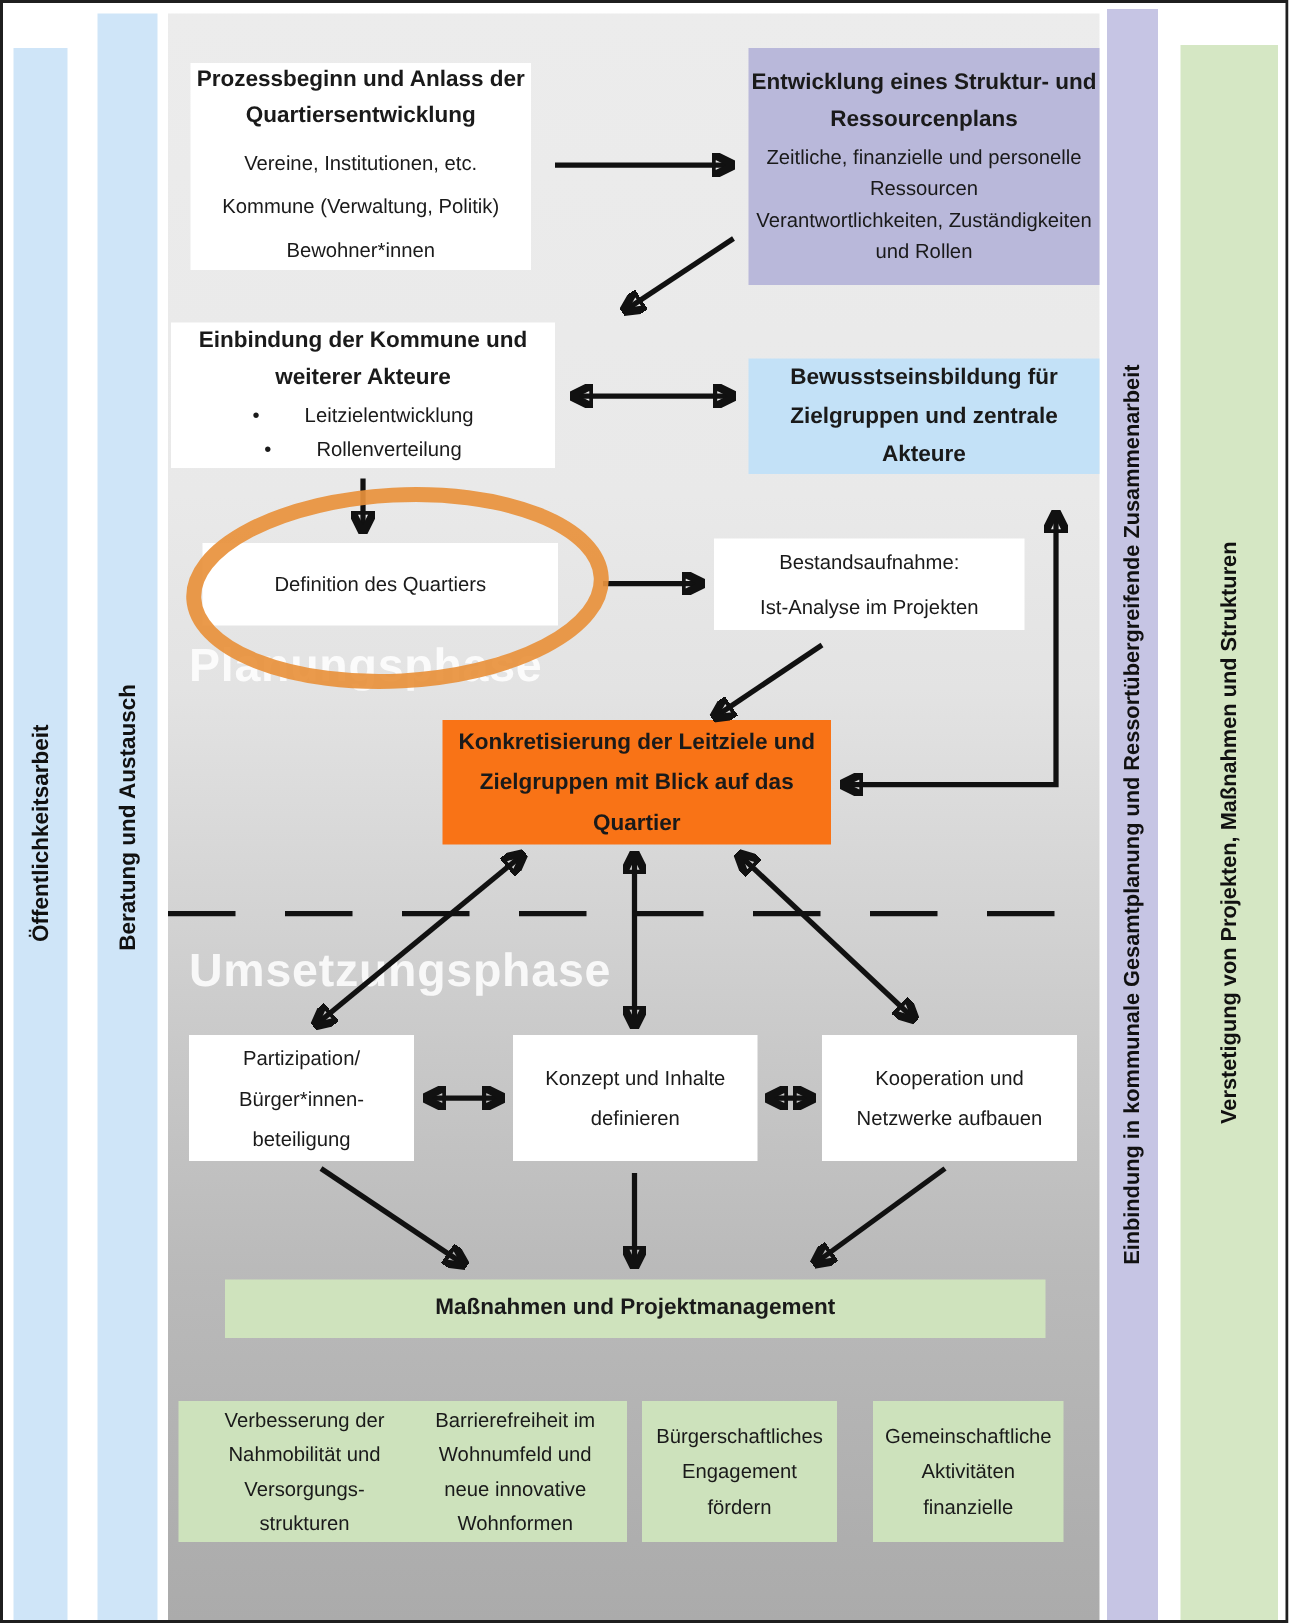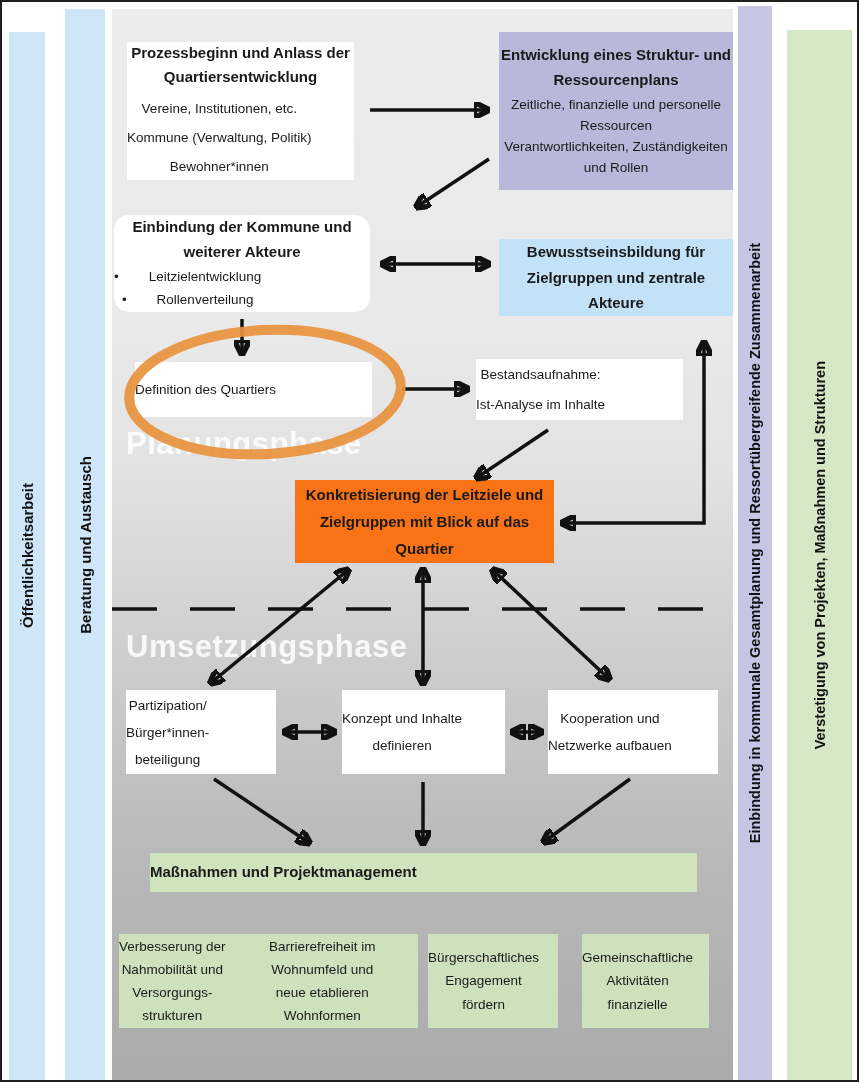--- a/index.html
+++ b/index.html
@@ -19,29 +19,29 @@
   .strip-right-inner { left:736px; top:4px; width:34px; height:1074px; background:#c6c5e4; }
   .strip-right-outer { left:785px; top:28px; width:65px; height:1050px; background:#d5e7c4; }
   .vlabel {
     writing-mode:vertical-rl; transform:rotate(180deg);
     font-weight:700; font-size:15px; white-space:nowrap; color:#111;
   }
   .strip-right-inner .vlabel, .strip-right-outer .vlabel { font-size:14.5px; }
 
   .box {
     position:absolute; background:#ffffff;
-    display:flex; flex-direction:column; align-items:flex-start; justify-content:center;
+    display:flex; flex-direction:column; align-items:center; justify-content:center;
     text-align:center; font-size:13.5px;
   }
   .box .title { font-weight:700; font-size:15px; line-height:1.65; }
   #box-process { left:125px; top:40px; width:227px; height:138px; }
   #box-process .lines { line-height:2.15; margin-top:4px; }
   #box-structure { left:497px; top:30px; width:234px; height:158px; background:#b9b8da; }
   #box-structure .lines { line-height:1.55; margin-top:2px; }
-  #box-involvement { left:112px; top:213px; width:256px; height:97px;border-radius:15px; }
+  #box-involvement { left:112px; top:213px; width:256px; height:97px; }
   #box-involvement .bullets { line-height:1.75; }
   #box-involvement .bullets div::before { content:"•"; margin-right:30px; }
   #box-awareness { left:497px; top:237px; width:234px; height:77px; background:#c3e1f7; }
   #box-awareness .title { line-height:1.7; }
   #box-definition { left:133px; top:360px; width:237px; height:55px; }
   #box-inventory { left:474px; top:357px; width:207px; height:61px; }
   #box-inventory .lines { line-height:2.2; }
   #box-concret { left:293px; top:478px; width:259px; height:83px; background:#f97316; }
   #box-concret .title { line-height:1.8; }
   #box-participation { left:124px; top:688px; width:150px; height:84px; }
@@ -118,21 +118,21 @@
     <div class="title">Bewusstseinsbildung für Zielgruppen und zentrale Akteure</div>
   </div>
 
   <div class="box" id="box-definition">
     <div>Definition des Quartiers</div>
   </div>
 
   <div class="box" id="box-inventory">
     <div class="lines">
         <div>Bestandsaufnahme:</div>
-        <div>Ist-Analyse im Inhalte</div>
+        <div>Ist-Analyse im Projekten</div>
       </div>
   </div>
 
   <div class="box" id="box-concret">
     <div class="title">Konkretisierung der Leitziele und Zielgruppen mit Blick auf das Quartier</div>
   </div>
 
   <div class="box" id="box-participation">
     <div class="lines">
         <div>Partizipation/</div>
@@ -162,21 +162,21 @@
         <div>Verbesserung der</div>
         <div>Nahmobilität und</div>
         <div>Versorgungs-</div>
         <div>strukturen</div>
       </div>
   </div>
   <div class="box outcome" id="outcome-1">
     <div class="lines">
         <div>Barrierefreiheit im</div>
         <div>Wohnumfeld und</div>
-        <div>neue etablieren</div>
+        <div>neue innovative</div>
         <div>Wohnformen</div>
       </div>
   </div>
   <div class="box outcome" id="outcome-2">
     <div class="lines">
         <div>Bürgerschaftliches</div>
         <div>Engagement</div>
         <div>fördern</div>
       </div>
   </div>

